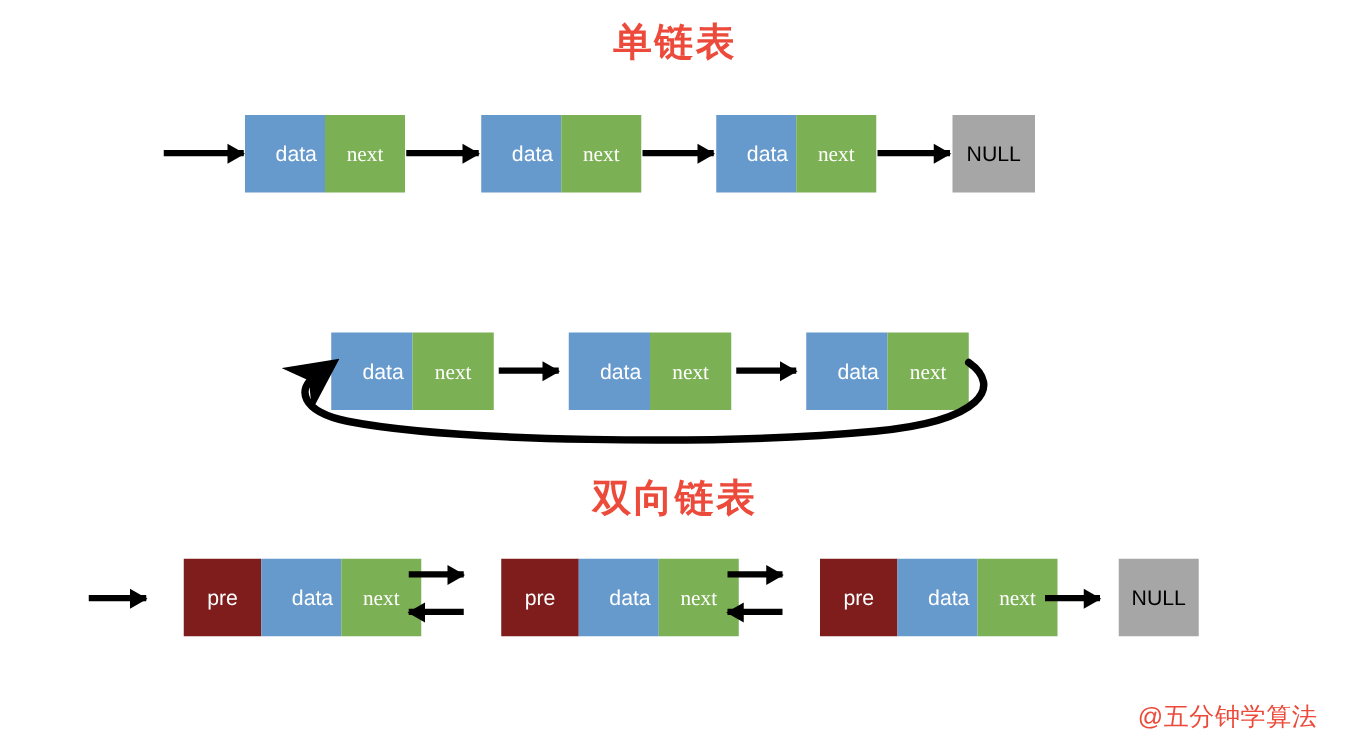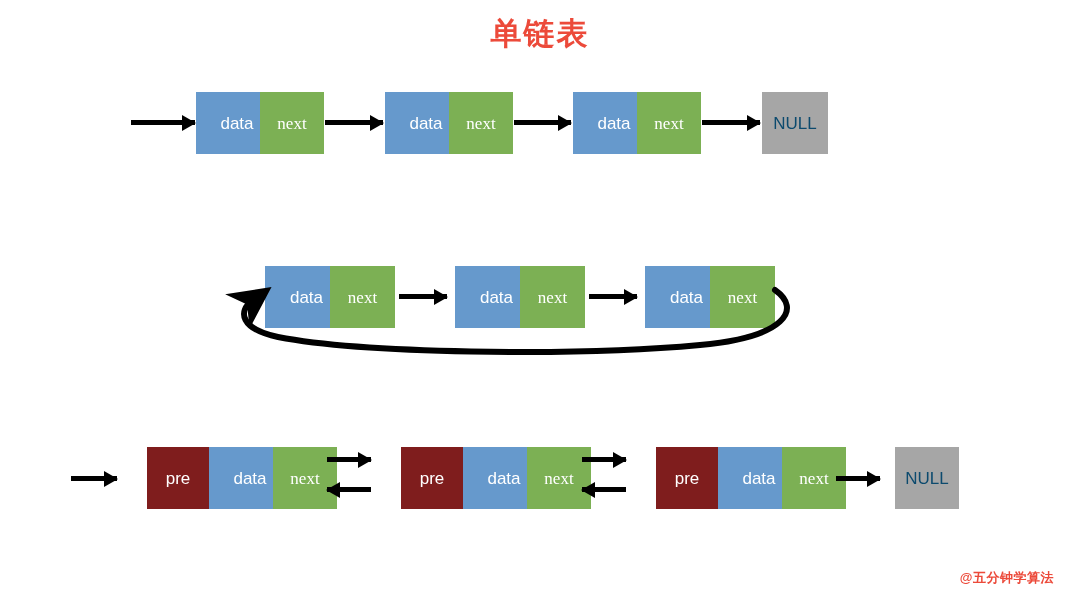--- a/index.html
+++ b/index.html
@@ -62,21 +62,21 @@
 
   .w64  { width: 64px; }
   .w65  { width: 65px; }
   .w62  { width: 62px; }
 
   .null-box {
     position: absolute;
     height: 62px;
     width: 66px;
     background: #a6a6a6;
-    color: #0c4a6e;
+    color: #000000;
     display: flex;
     align-items: center;
     justify-content: center;
     font-size: 17px;
     line-height: 1;
   }
 
   
   .arrow {
     position: absolute;
@@ -110,22 +110,22 @@
     height: 80px;
     overflow: visible;
   }
 
   
   #watermark {
     position: absolute;
     right: 26px;
     bottom: 16px;
     color: #ec4a3a;
-    font-size: 13px;
-    font-weight: 700;
+    font-size: 20px;
+    font-weight: 400;
     letter-spacing: 0.5px;
     white-space: nowrap;
   }
 </style>
 </head>
 <body>
 
 <div id="canvas">
 
   <div class="section-title" id="title-single">单链表</div>
@@ -177,20 +177,21 @@
 
   <svg id="loop-arrow" viewBox="0 0 570 80">
     <defs>
       <marker id="loopHead" markerWidth="7" markerHeight="7" refX="3" refY="3.5" orient="auto" markerUnits="strokeWidth">
         <path d="M0,0 L7,3.5 L0,7 L2,3.5 z" fill="#000000"></path>
       </marker>
     </defs>
     <path d="M 545 5 C 572 24, 556 52, 470 60 C 340 72, 130 68, 48 52 C 10 44, 8 26, 22 16" fill="none" stroke="#000000" stroke-width="6" stroke-linecap="round" marker-end="url(#loopHead)"></path>
   </svg>
 
+  <div class="section-title" id="title-double">双向链表</div>
 
   <div class="arrow" style="left:71px; top:476px; width:46px;"></div>
 
   <div class="node" style="left:131px; top:447px;">
     <div class="cell pre w62">pre</div>
     <div class="cell data w64">data</div>
     <div class="cell next w64">next</div>
   </div>
 
   <div class="arrow" style="left:327px; top:457px; width:44px;"></div>

